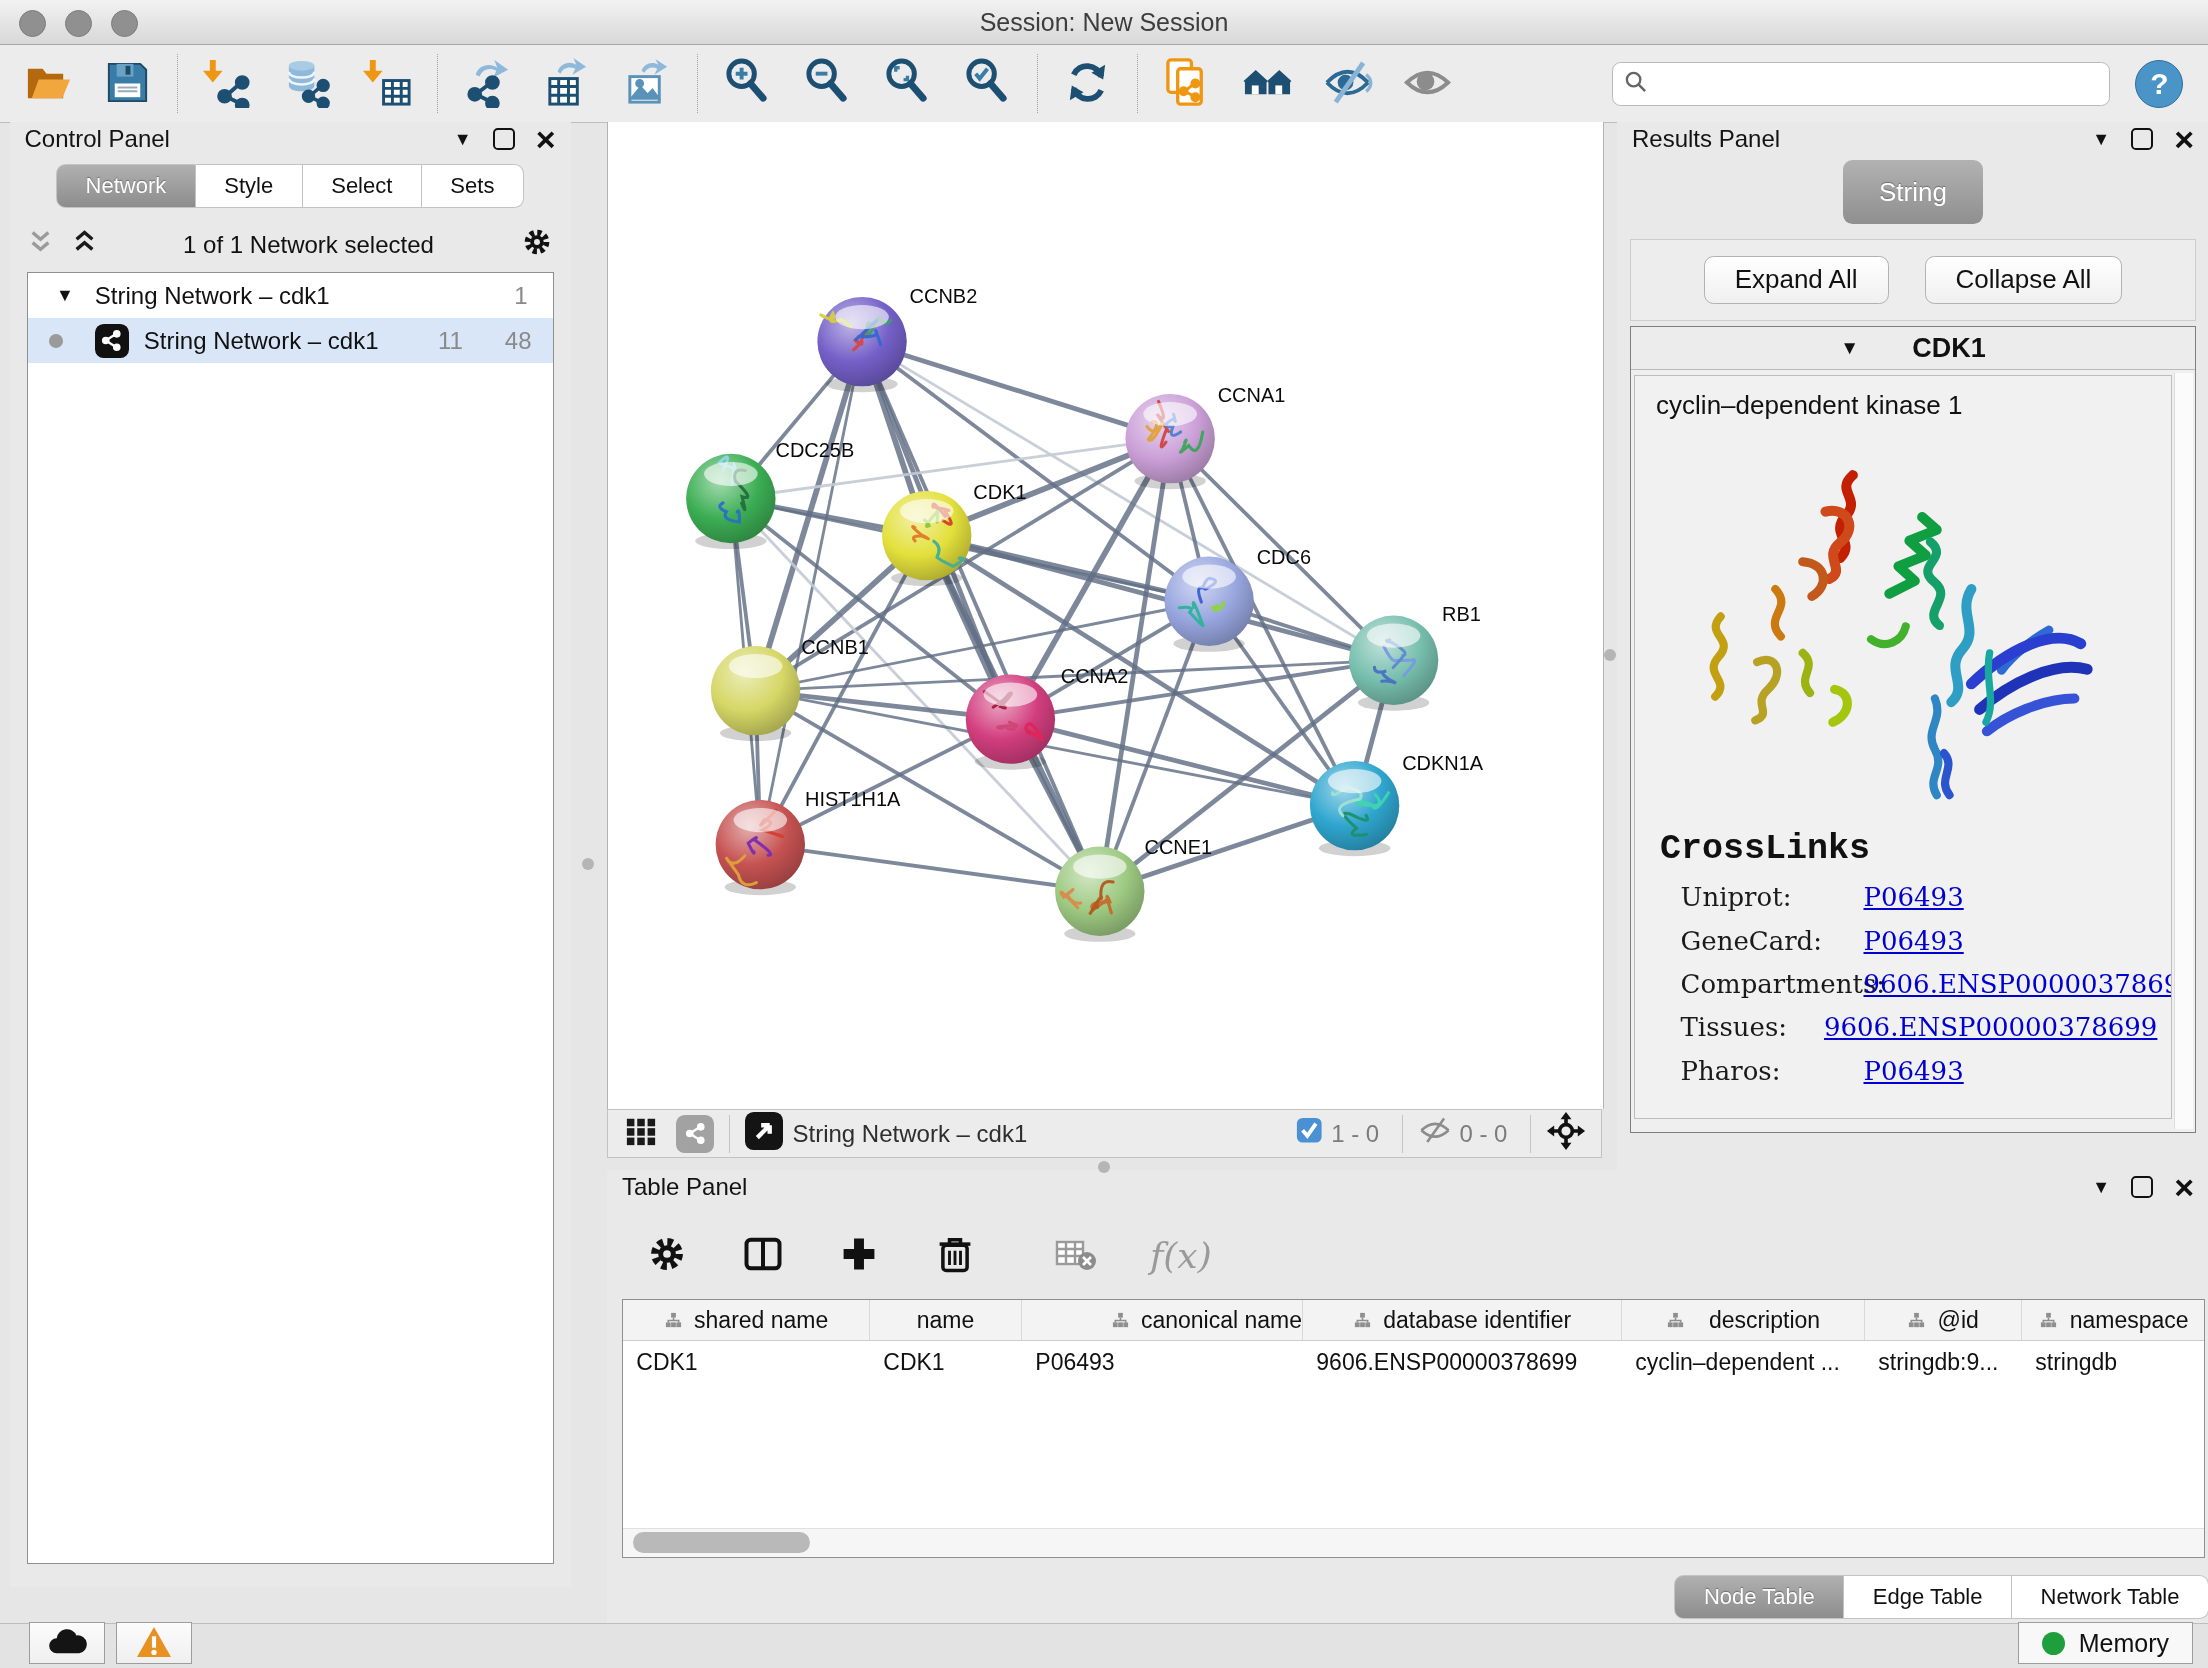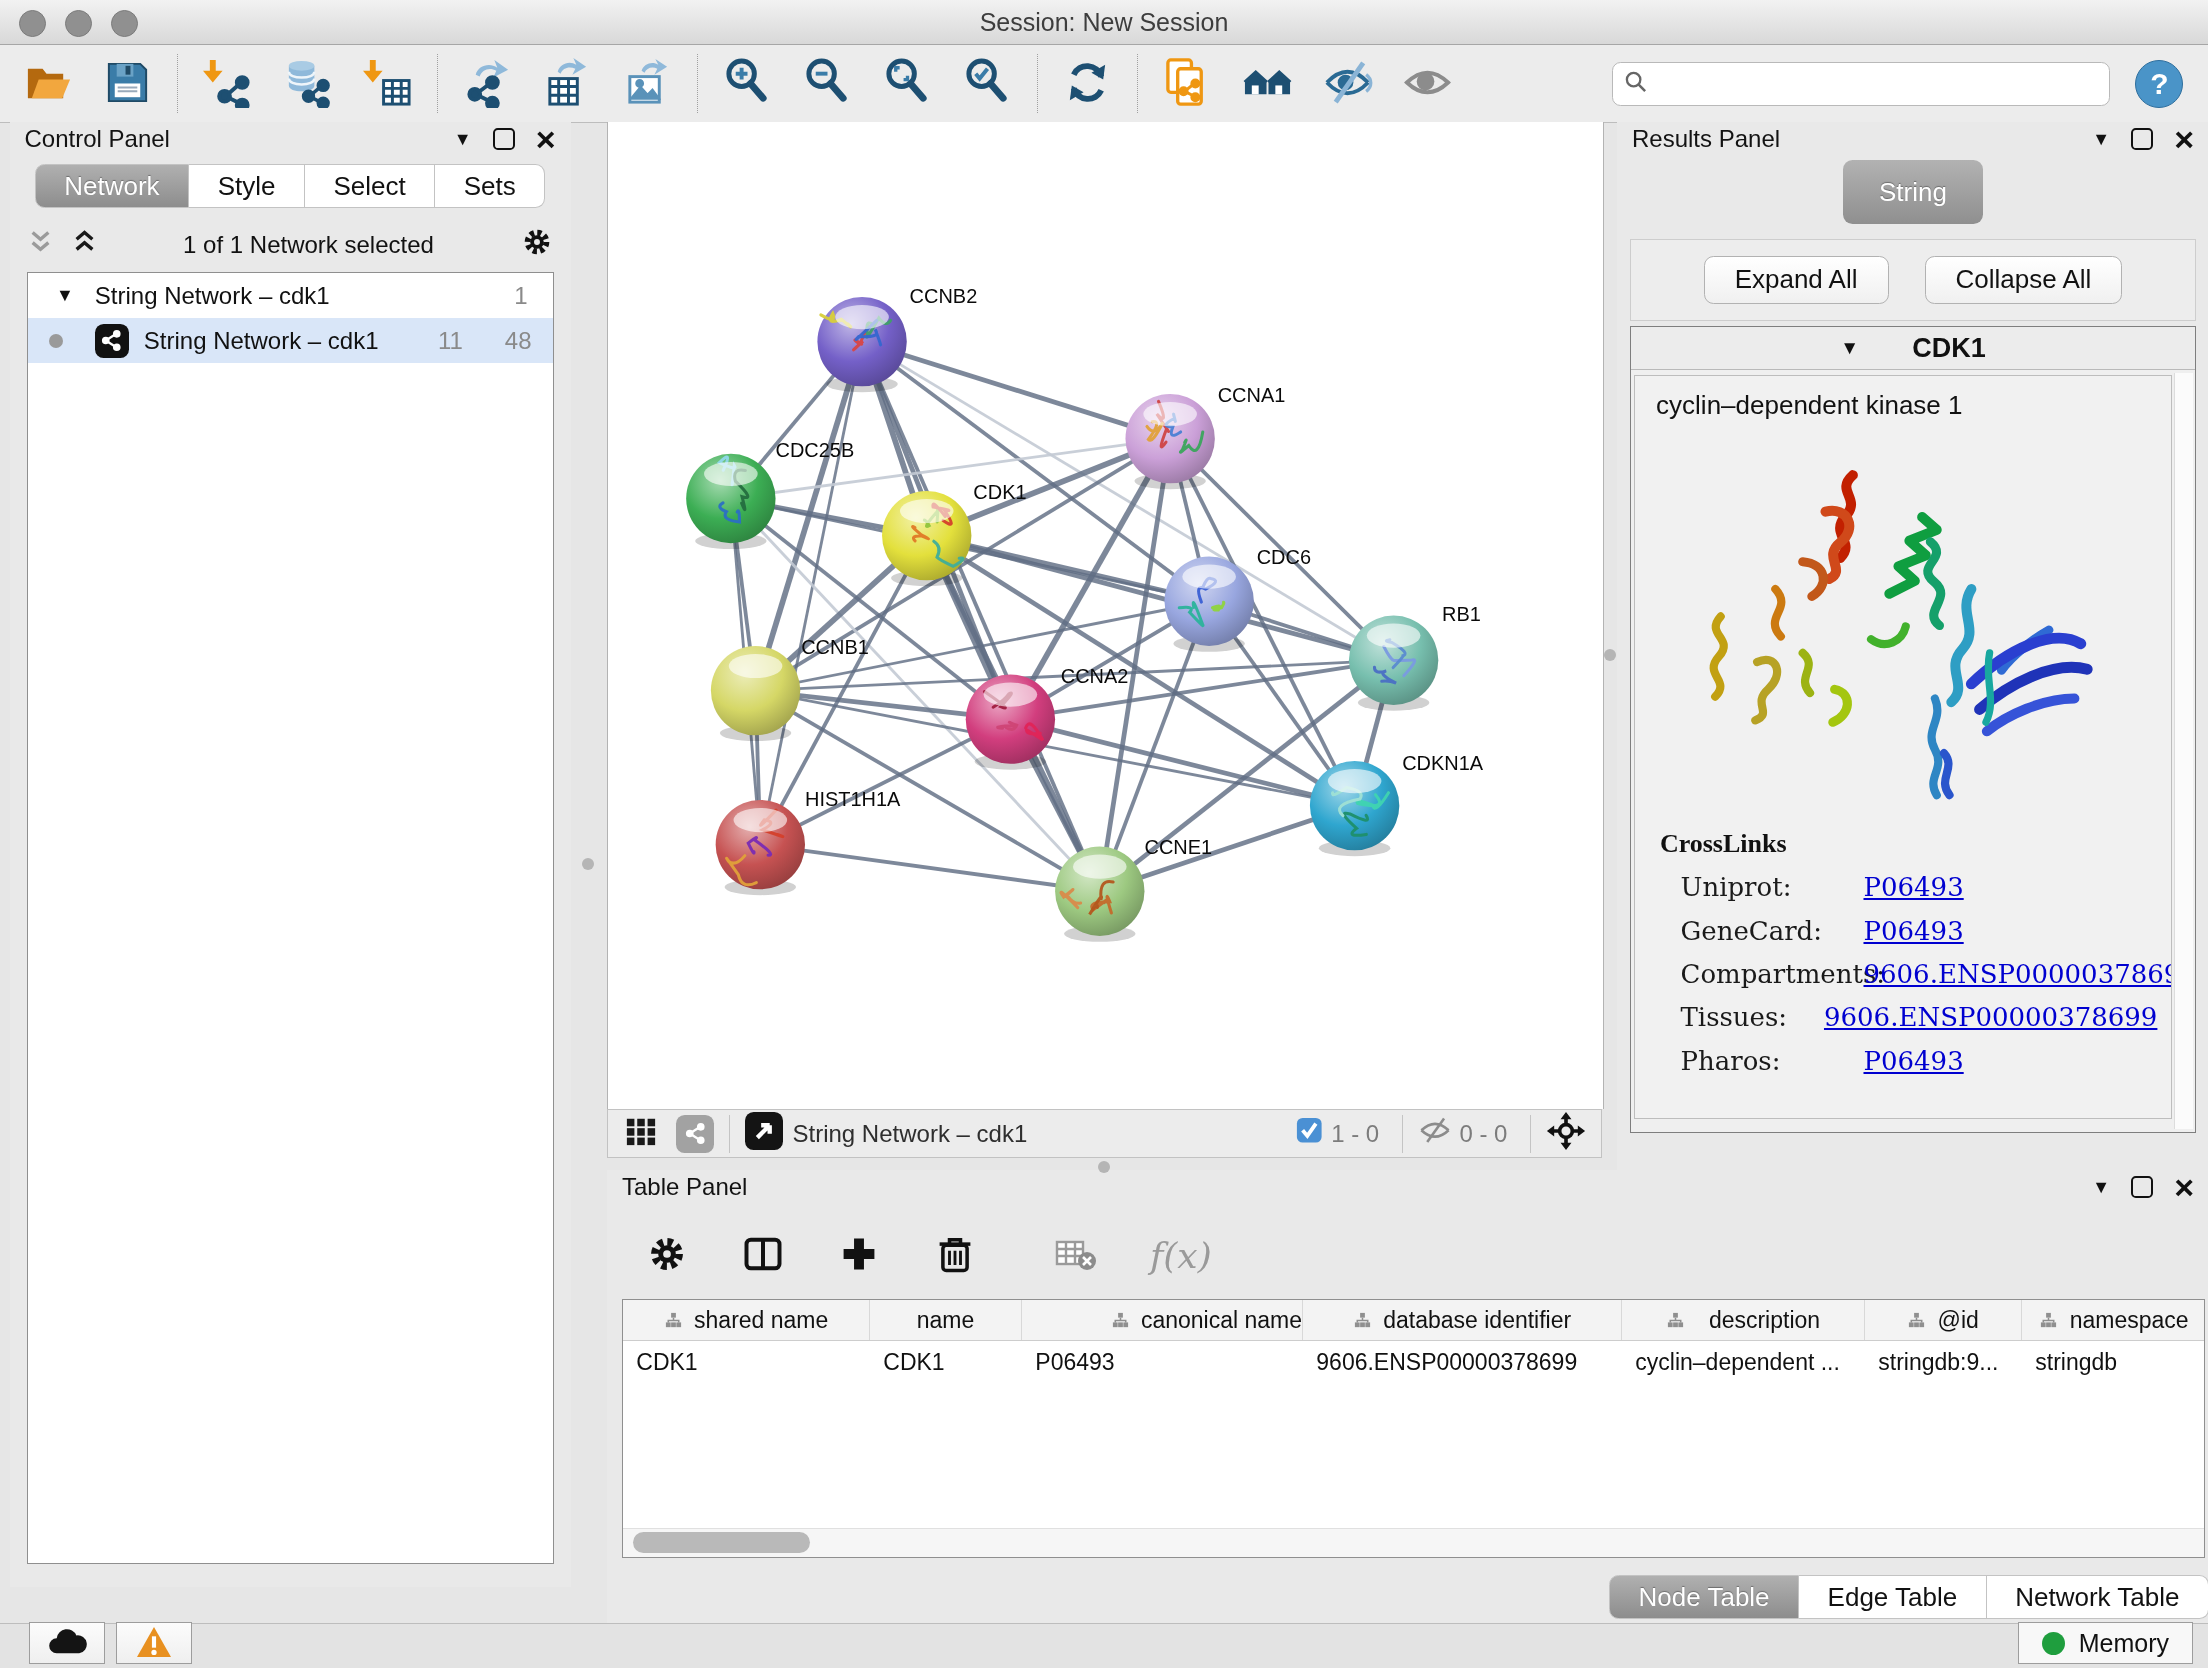--- a/index.html
+++ b/index.html
@@ -27,21 +27,21 @@
   
   .phead{height:34px;display:flex;align-items:center;font-size:24px;color:#131313;padding:0 15px;}
   .phead .sp{flex:1;}
   .ph-ic{display:flex;align-items:center;gap:21px;}
   .ph-min{font-size:18px;color:#111;}
   .ph-float{width:18px;height:18px;border:2.9px solid #111;border-radius:4.8px;}
   .ph-close{font-size:34px;font-weight:900;line-height:28.5px;color:#111;}
   
   .cpanel{position:absolute;left:9.5px;top:122px;width:561px;height:1465px;background:#e9e9e9;}
   .seg{display:flex;justify-content:center;margin-top:7.6px;}
-  .seg .tab{padding:0 28.5px;height:42px;line-height:42px;font-size:26px;background:#fff;
+  .seg .tab{padding:0 28.5px;height:42px;line-height:42px;font-size:22px;background:#fff;
     border:1px solid #c3c3c3;border-left:none;color:#111;}
   .seg .tab:first-child{border-left:1px solid #c3c3c3;border-radius:9.5px 0 0 9.5px;}
   .seg .tab:last-child{border-radius:0 9.5px 9.5px 0;}
   .seg .tab.sel{background:linear-gradient(#b0b0b0,#8d8d8d);color:#fff;text-shadow:0 -1px 1px #6d6d6d;}
   .netstat{display:flex;align-items:center;margin:17px 17px 7.6px;font-size:24px;}
   .netstat .txt{flex:1;text-align:center;}
   .treebox{margin:3.8px 17px;background:#fff;border:1.9px solid #8f8f8f;height:1290px;}
   .trow{height:45px;display:flex;align-items:center;font-size:24px;}
   .trow .tri{margin:0 21px 0 28.5px;font-size:18px;}
   .trow .cnt{color:#8a8a8a;}
@@ -73,21 +73,21 @@
     font-size:26px;padding:0 30px;height:46px;line-height:44px;color:#111;}
   .contentbox{margin:5.7px 13.3px;border:1.9px solid #7e7e7e;background:#efefef;height:805px;
     position:relative;overflow:hidden;}
   .cdkhead{height:42px;background:#ececec;border-bottom:1.9px solid #b9b9b9;display:flex;
     align-items:center;justify-content:center;gap:53px;font-size:27px;font-weight:bold;}
   .cdkhead .tri{font-size:19px;font-weight:normal;}
   .cdkinner{position:absolute;left:2.9px;right:23px;top:48px;bottom:13.3px;border:1px solid #bdbdbd;
     background:#f1f1f1;padding:7.6px 13.3px;overflow:hidden;}
   .pdesc{font-size:26px;margin:5.7px 0 0 7.6px;}
   .protwrap{display:flex;justify-content:center;margin-top:3.8px;}
-  .xl-title{font-family:Liberation Serif, serif;font-weight:bold;font-size:26px;margin:9.5px 0 3.8px 11.4px;}
+  .xl-title{font-family:Liberation Mono, monospace;font-weight:bold;font-size:35px;margin:9.5px 0 3.8px 11.4px;}
   .xl-row{display:flex;font-family:"DejaVu Serif",serif;font-size:26px;margin:13.3px 0 0 32px;}
   .xl-label{width:183px;color:#1a1a1a;}
   .xl-link{color:#0000d0;text-decoration:underline;}
   .vsb{position:absolute;right:1.9px;top:46px;bottom:3.8px;width:18px;background:#fbfbfb;
     border-left:1px solid #dcdcdc;}
   
   .tpanel{position:absolute;left:607px;top:1170px;width:1602px;height:455px;background:#e9e9e9;}
   .ttools{display:flex;align-items:center;gap:52px;margin:25px 0 0 38px;height:53px;}
   .ttools svg{width:44px;height:44px;}
   .fx{font-family:"DejaVu Serif",serif;font-style:italic;font-size:36px;color:#9a9a9a;}

